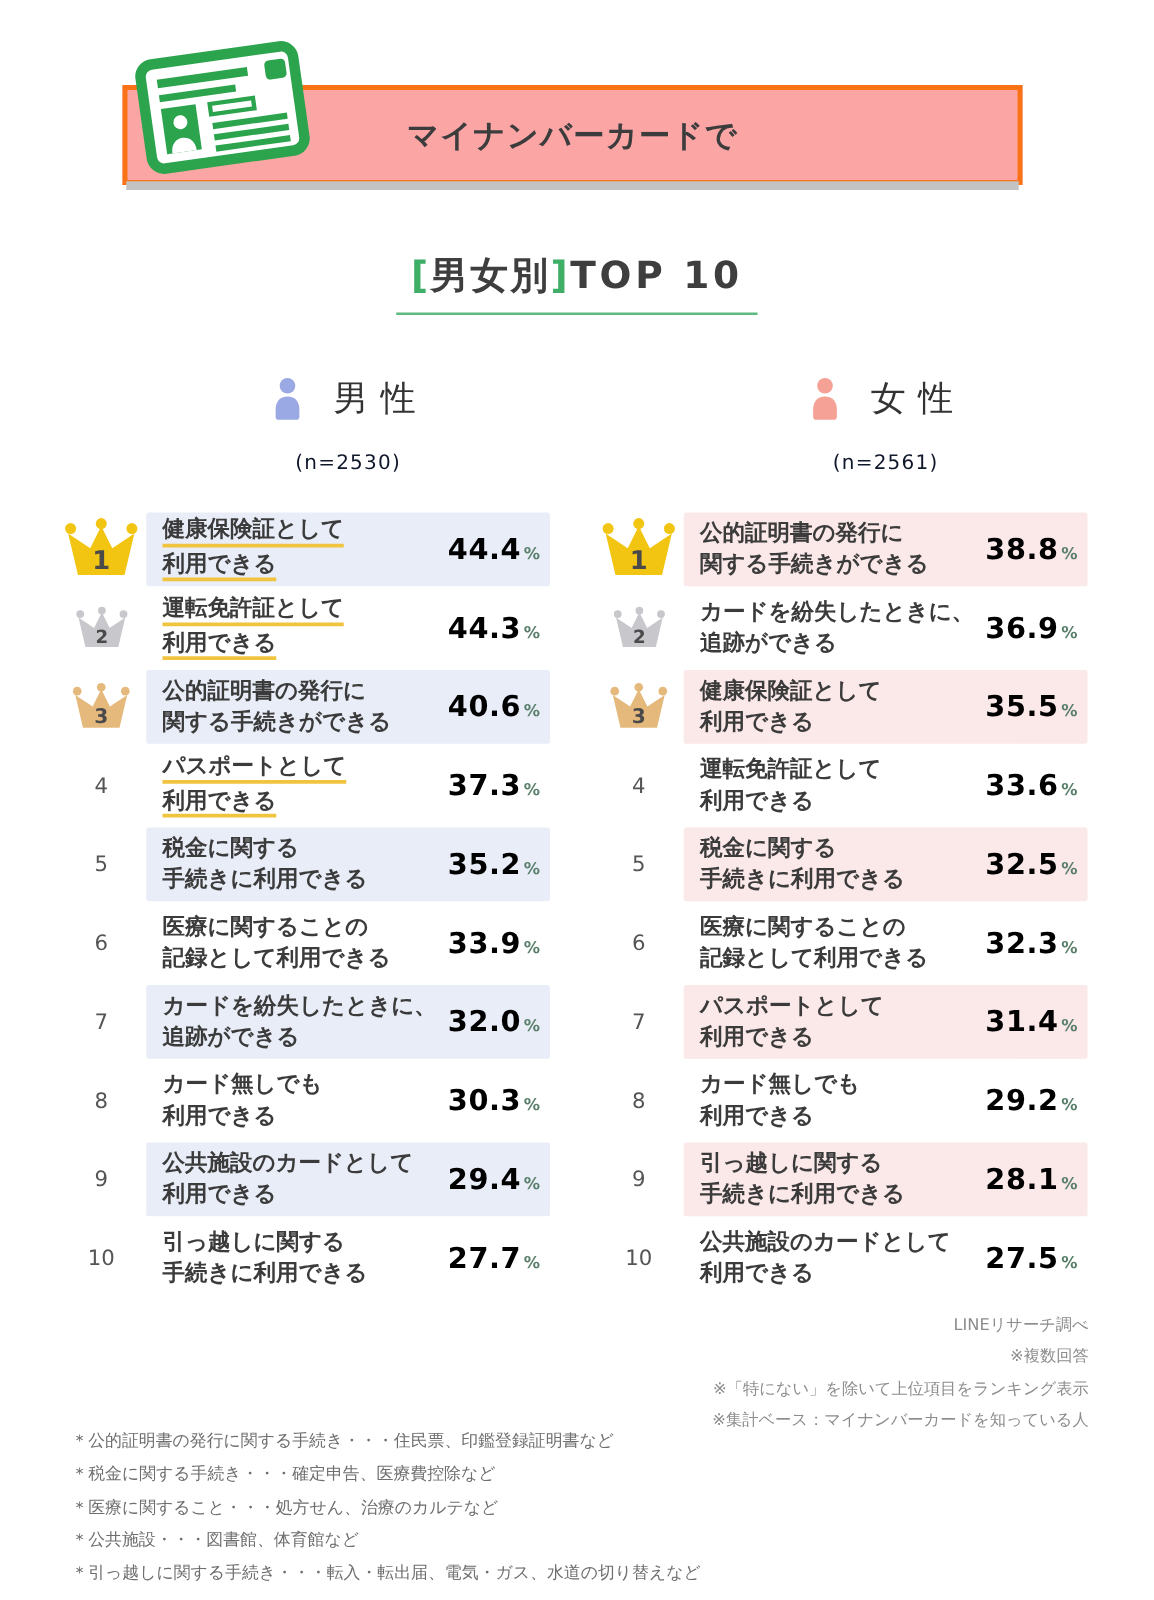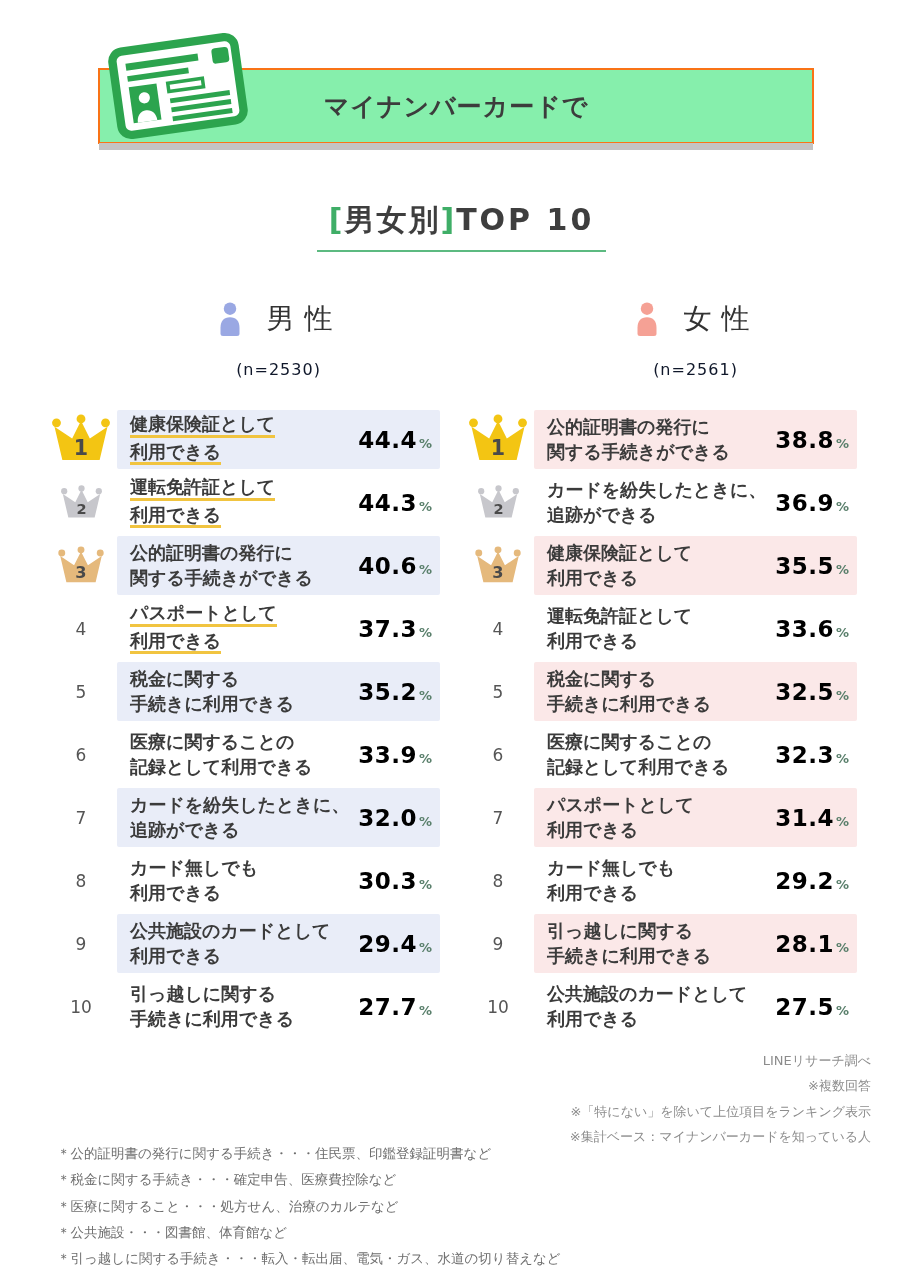--- a/index.html
+++ b/index.html
@@ -1,34 +1,34 @@
 <!DOCTYPE html>
 <html><head>
 <meta charset="utf-8">
 <style>
   html,body {margin:0; padding:0; background:#fff;}
   .page {position:relative; width:923px; height:1280px; margin:0 auto; background:#fff; overflow:hidden;
          font-family:"DejaVu Sans","Liberation Sans",sans-serif; color:#3b3b3b;}
 
   
-  .header-box {position:absolute; left:98px; top:68px; width:712px; height:72px; border:2px solid #f97316; background:#86efac;}
+  .header-box {position:absolute; left:98px; top:68px; width:712px; height:72px; border:4px solid #f97316; background:#fca5a5;}
   .header-box::after {content:""; position:absolute; left:-1px; right:-1px; bottom:-8px; height:7px; background:#c3c3c3;}
   .header-title {height:100%; display:flex; flex-direction:column; justify-content:center; align-items:center;
                  font-size:25px; font-weight:bold; color:#3c3c3c; line-height:1.32; letter-spacing:1px;}
   .card-icon {position:absolute; left:108px; top:30px; z-index:2;}
 
   
   .subtitle-wrap {position:absolute; top:200px; left:0; width:100%; text-align:center;}
   .subtitle-inner {display:inline-block; padding:0 12px 9px; border-bottom:2px solid #5cba81;
                    font-size:30px; font-weight:600; color:#3e3e3e; letter-spacing:2px;}
   .subtitle-inner .br {color:#3fae67; font-weight:bold;}
   .subtitle-inner .topten {letter-spacing:3px;}
 
   
-  .columns {position:absolute; top:300px; left:45px; display:flex; gap:22px;}
+  .columns {position:absolute; top:300px; left:45px; display:flex; gap:35px;}
   .column {width:395px;}
   .col-head {margin-left:72px; text-align:center;}
   .gender-row {display:flex; align-items:center; justify-content:center; gap:12px;}
   .gender-name {font-size:28px; color:#333; font-weight:500; letter-spacing:10px; text-indent:10px;}
   .n-label {margin-top:22px; font-size:16px; color:#0f172a; letter-spacing:1px;}
   .rows {margin-top:31px;}
   .row {display:flex; align-items:stretch; height:59px; margin-bottom:4px;}
   .rank {width:72px; flex:none; display:flex; align-items:center; justify-content:center;}
   .rank-number {font-size:17px; color:#555;}
   .content {flex:1; display:flex; align-items:center; padding:0 8px 0 13px; border-radius:2px;}

